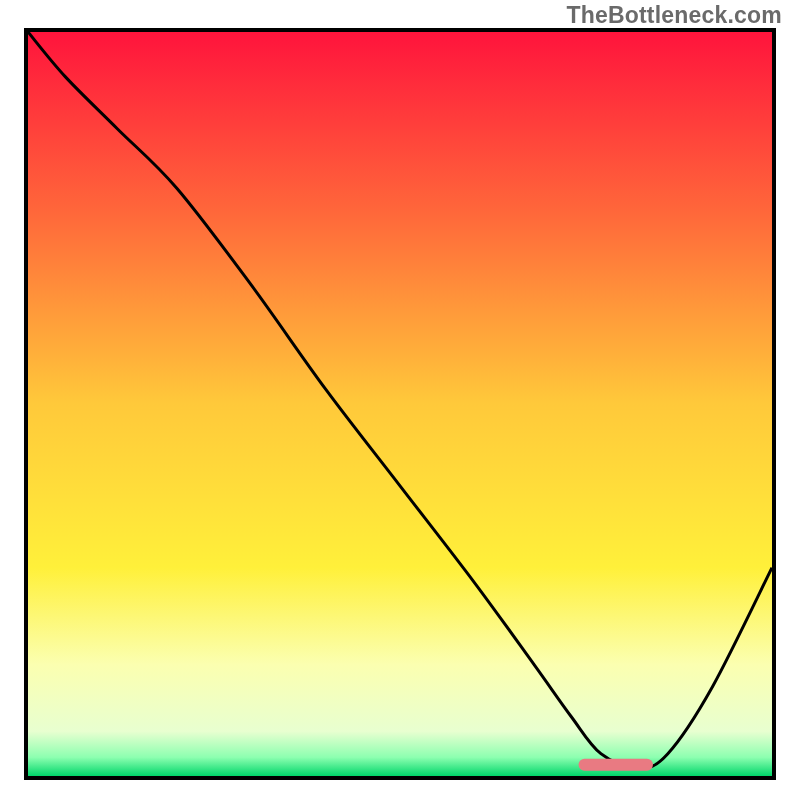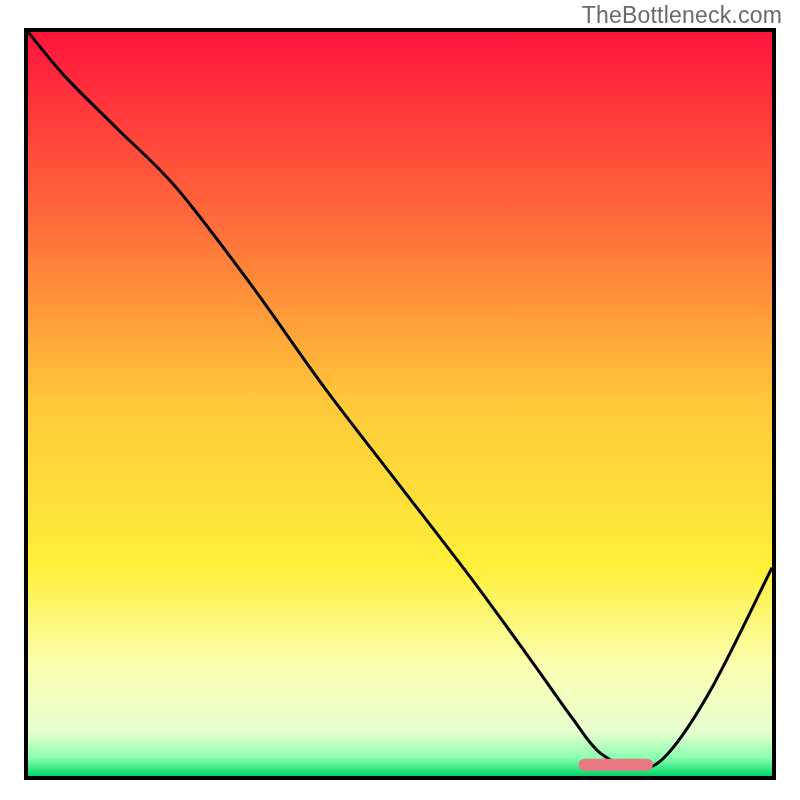--- a/index.html
+++ b/index.html
@@ -8,21 +8,21 @@
     width: 800px;
     height: 800px;
     background: #ffffff;
     font-family: Arial, Helvetica, sans-serif;
   }
   .watermark {
     position: absolute;
     top: 2px;
     right: 18px;
     font-size: 23px;
-    font-weight: normal;
+    font-weight: bold;
     color: #6a6a6a;
     letter-spacing: 0.2px;
   }
   .plot-frame {
     position: absolute;
     left: 24px;
     top: 28px;
     width: 752px;
     height: 752px;
     border: 4px solid #000;

